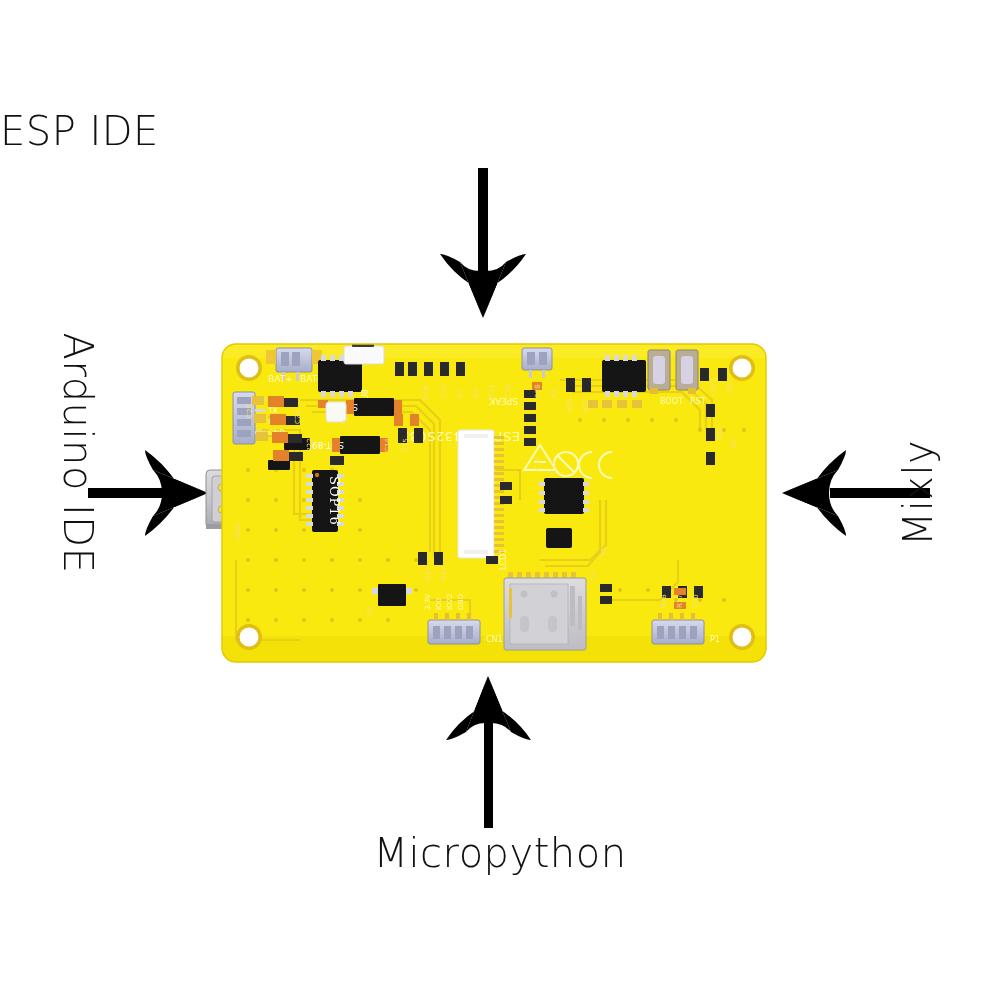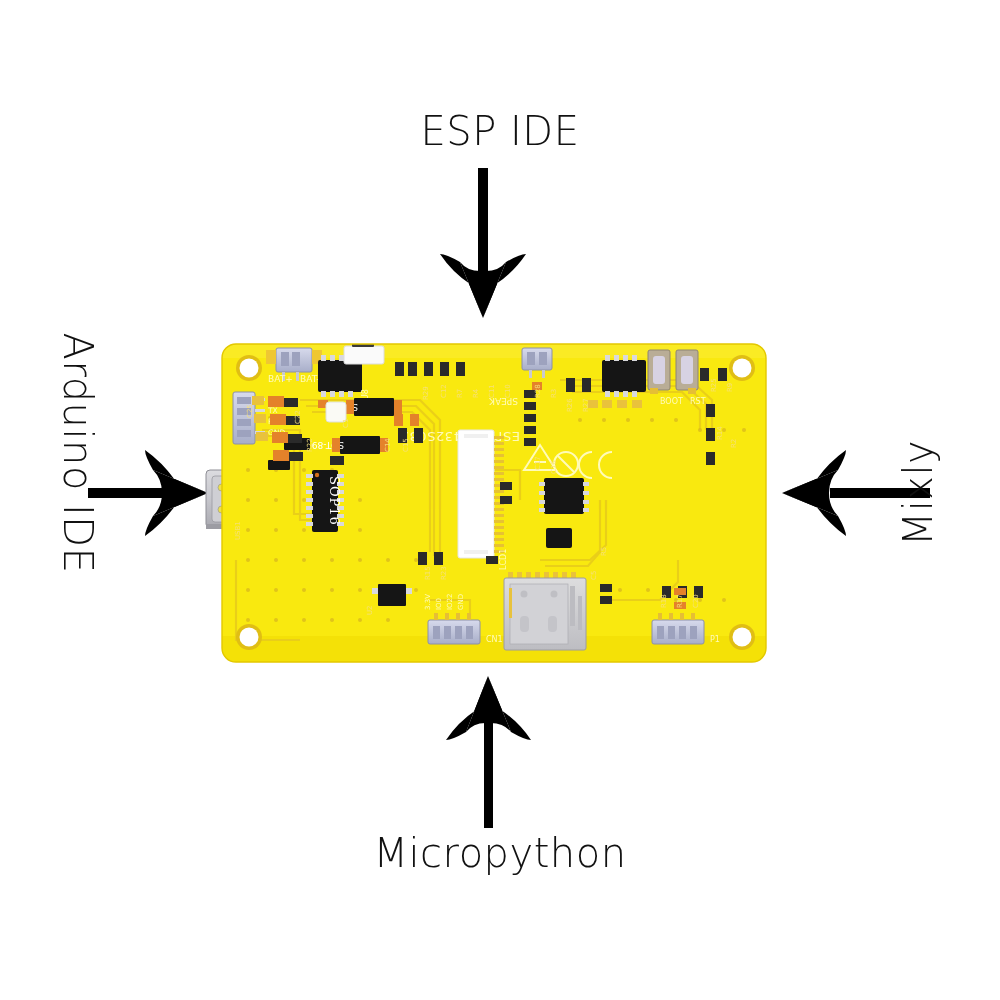--- a/index.html
+++ b/index.html
@@ -8,21 +8,21 @@
     width:1000px;height:1000px;position:relative;overflow:hidden;
     font-family:"DejaVu Sans","Liberation Sans",sans-serif;
     -webkit-font-smoothing:antialiased;
   }
   #stage{position:absolute;left:0;top:0;width:1000px;height:1000px;}
   .lbl{
     position:absolute;color:#111111;font-weight:300;
     font-family:"DejaVu Sans","Liberation Sans",sans-serif;
     white-space:nowrap;letter-spacing:.5px;
   }
-  #lbl-esp{left:0;top:108px;width:1000px;text-align:center;font-size:40px;}
+  #lbl-esp{left:0;top:108px;width:1000px;font-size:40px;}
   #lbl-micro{left:0;top:830px;width:1000px;text-align:center;font-size:40px;}
   #lbl-ard{
     left:-52px;top:430px;width:260px;text-align:center;font-size:40px;
     transform:rotate(90deg);transform-origin:center center;
   }
   #lbl-mix{
     left:818px;top:470px;width:200px;text-align:center;font-size:40px;
     transform:rotate(-90deg);transform-origin:center center;
   }
   svg.art{position:absolute;left:0;top:0;width:1000px;height:1000px;display:block;}

